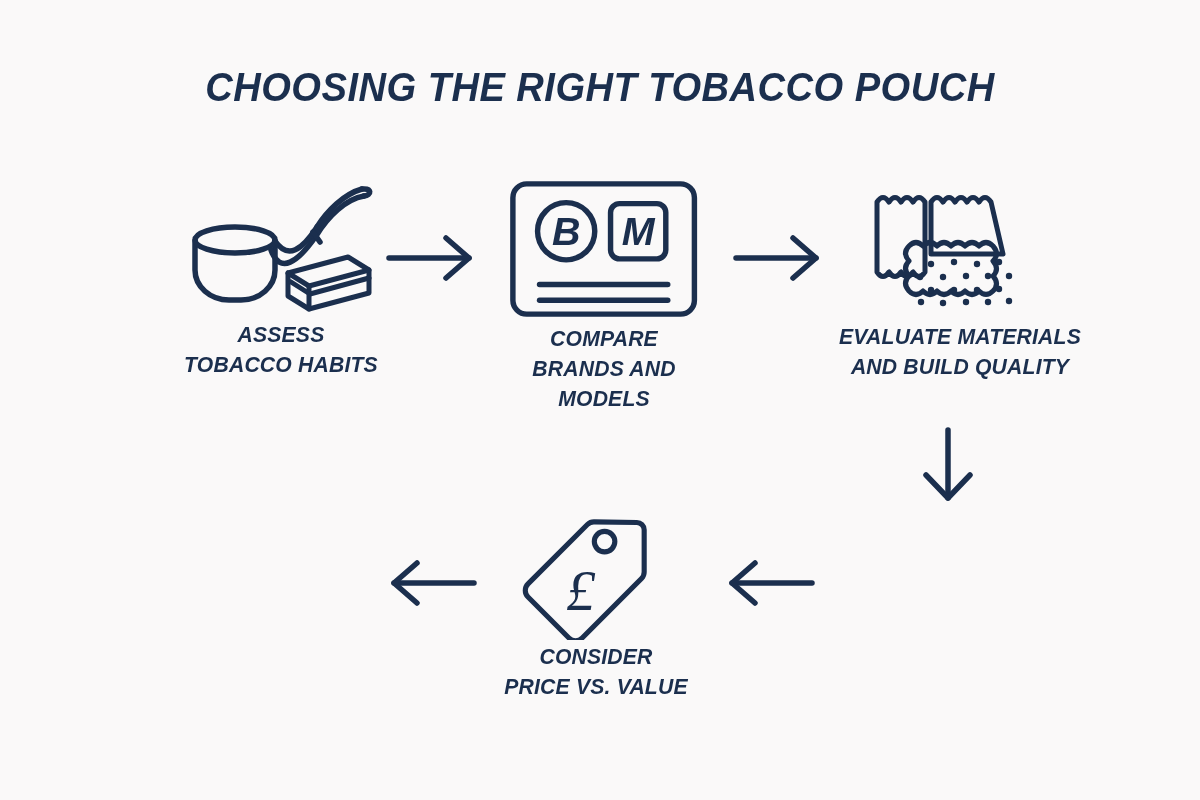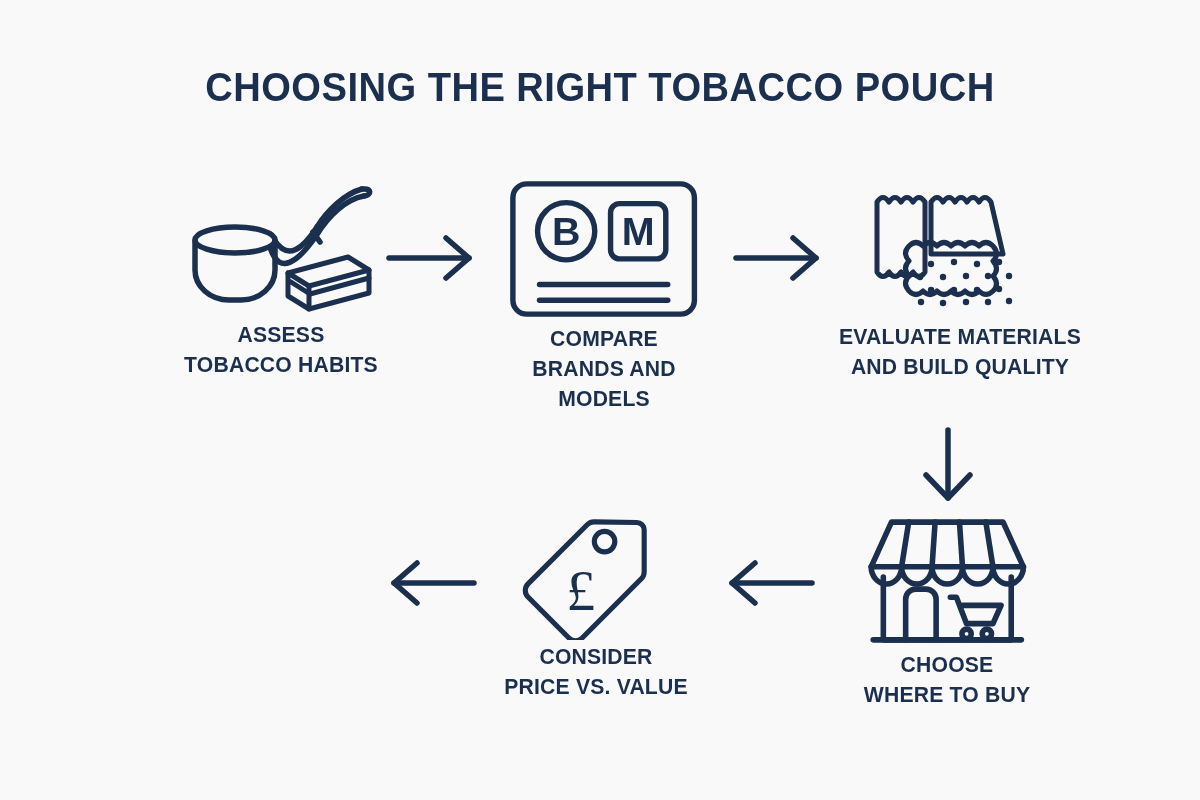--- a/index.html
+++ b/index.html
@@ -13,20 +13,21 @@
     background: #faf9f9;
     font-family: "Liberation Sans", sans-serif;
     overflow: hidden;
     position: relative;
   }
   #infographic {
     position: absolute;
     inset: 0;
     width: 1200px;
     height: 628px;
+    font-style: italic;
   }
   .page-title {
     position: absolute;
     top: 64px;
     left: 0;
     width: 1200px;
     text-align: center;
     font-size: 41px;
     font-weight: bold;
     letter-spacing: 0.5px;
@@ -170,47 +171,20 @@
           <circle cx="78" cy="123" r="3.2"></circle>
         <circle cx="101" cy="122" r="3.2"></circle>
           <circle cx="123" cy="122" r="3.2"></circle>
         <circle cx="144" cy="121" r="3.2"></circle>
       </g>
     </svg>
     <div class="step-label">EVALUATE MATERIALS
 AND BUILD QUALITY</div>
   </div>
 
-  <div class="step" id="step-4">
-    <svg class="step-icon" viewBox="0 0 170 132" fill="none">
-      <g stroke="#1b2f4e" stroke-width="5.5" stroke-linecap="round" stroke-linejoin="round">
-
-        <path d="M30 8 H140 L160 52 H10 Z"></path>
-
-        <path d="M10 52 a15 17 0 0 0 30 0 a15 17 0 0 0 30 0 a15 17 0 0 0 30 0
-                 a15 17 0 0 0 30 0 a15 17 0 0 0 30 0"></path>
-
-        <path d="M40 52 L47 8"></path>
-        <path d="M70 52 L73 8"></path>
-        <path d="M100 52 L97 8"></path>
-        <path d="M130 52 L123 8"></path>
-
-        <path d="M22 62 V124 H148 V62"></path>
-        <path d="M12 124 H158"></path>
-
-        <path d="M44 124 V84 a10 10 0 0 1 10 -10 h10 a10 10 0 0 1 10 10 V124"></path>
-
-        <path d="M88 82 h6 l10 26 h26 l8 -18 h-38"></path>
-        <circle cx="104" cy="118" r="4.6"></circle>
-        <circle cx="124" cy="118" r="4.6"></circle>
-      </g>
-    </svg>
-    <div class="step-label">CHOOSE
-WHERE TO BUY</div>
-  </div>
 
   <div class="step" id="step-5">
     <svg class="step-icon" viewBox="0 0 180 150" fill="none">
       <g transform="rotate(-45 90 75)">
         <g stroke="#1b2f4e" stroke-width="5.5" stroke-linecap="round" stroke-linejoin="round">
           <path d="M28 34 H118 a10 10 0 0 1 7 3 L157 70 a8 8 0 0 1 0 11 L125 113
                    a10 10 0 0 1 -7 3 H28 a10 10 0 0 1 -10 -10 V44 a10 10 0 0 1 10 -10 Z"></path>
           <circle cx="118" cy="60" r="11"></circle>
         </g>
         <text x="62" y="99" font-family="&quot;Liberation Serif&quot;, serif" font-size="62" fill="#1b2f4e" text-anchor="middle" transform="rotate(45 62 80)">£</text>

